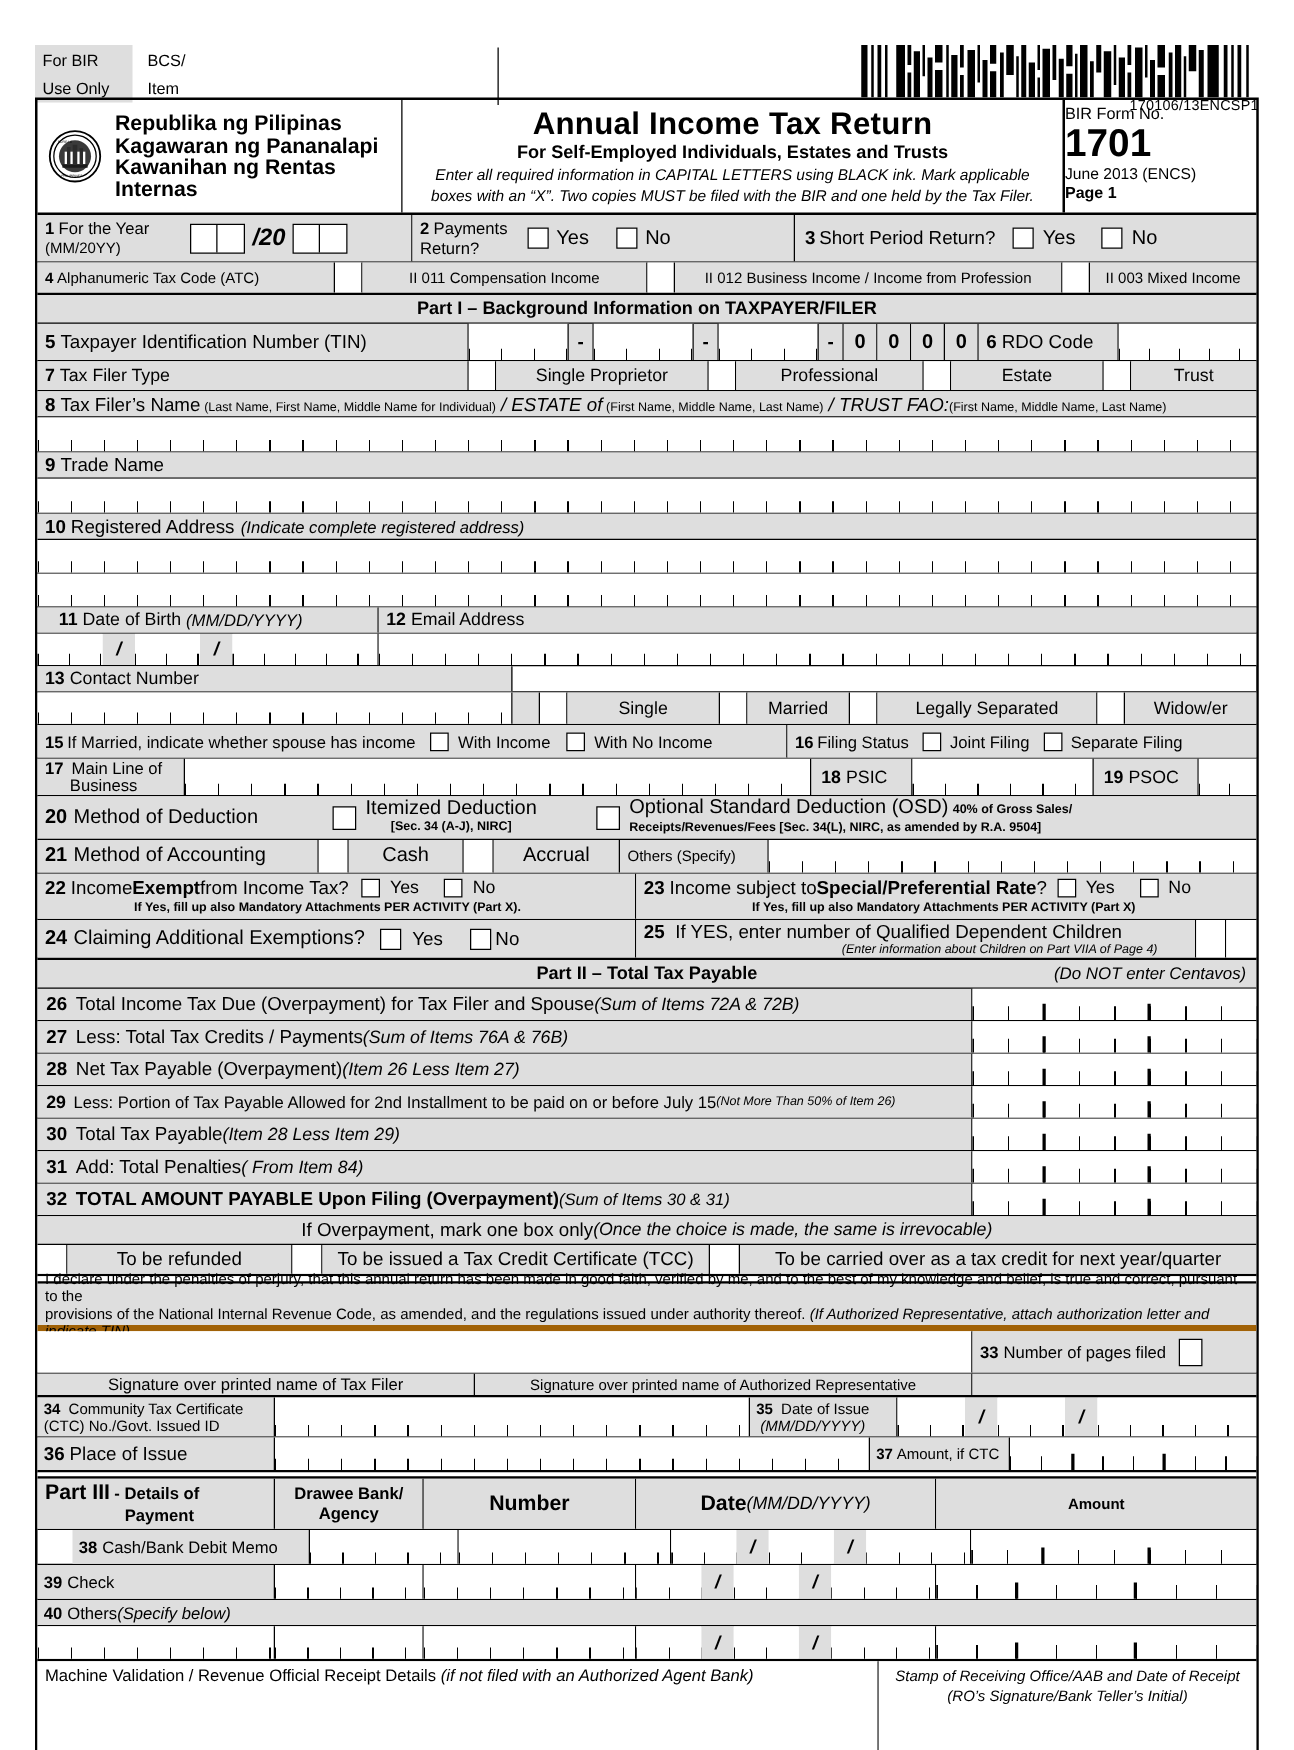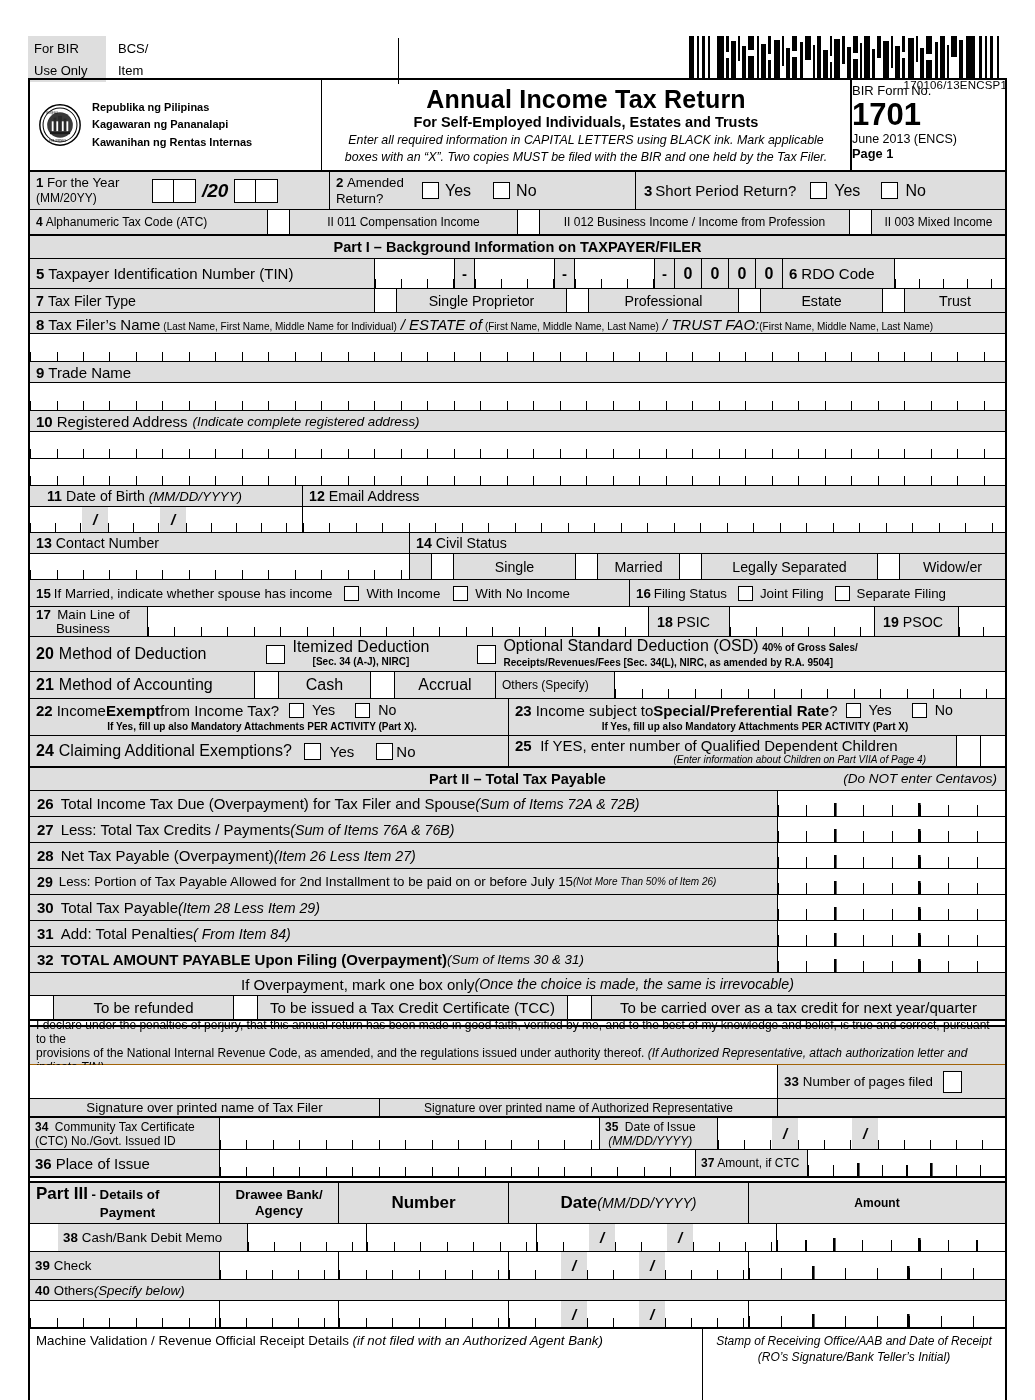--- a/index.html
+++ b/index.html
@@ -40,21 +40,21 @@
 
   
   .barcode-wrap { position:absolute; right:0px; top:0px; text-align:right; }
   .barcode { height:42px; width:320px; display:block; }
   .barcode-num { font-size:11.5px; letter-spacing:0.2px; margin-top:1px; }
 
   
   .hdr { display:flex; border-bottom:2px solid #000; height:92px; }
   .hdr-logo { width:292px; display:flex; align-items:center; border-right:1px solid #000; padding-left:8px; }
   .seal { width:44px; height:44px; flex:none; margin-right:10px; }
-  .hdr-agency { font-weight:bold; font-size:11px; line-height:17.5px; }
+  .hdr-agency { font-weight:bold; font-size:17px; line-height:17.5px; }
   .hdr-mid { flex:1; text-align:center; padding:4px 4px 0; border-right:2px solid #000; }
   .t-main { font-size:25px; font-weight:bold; letter-spacing:0.2px; line-height:30px; }
   .t-sub { font-size:14.5px; font-weight:bold; line-height:17px; }
   .t-note { font-size:12.4px; font-style:italic; line-height:14.5px; margin-top:2px; }
   .hdr-right { width:153px; text-align:left; padding-top:3px; }
   .f-lbl { font-size:13px; }
   .f-no { font-size:31px; font-weight:bold; line-height:34px; }
   .f-date { font-size:12.5px; }
   .f-page { font-size:12.8px; font-weight:bold; }
 
@@ -244,21 +244,21 @@
           <div style="display:flex;border:1.5px solid #000;background:#fff;">
             <div style="width:21px;height:22px;border-right:1.5px solid #000;"></div>
             <div style="width:21px;height:22px;"></div>
           </div>
         </div>
       </div>
 
       <div class="lbl gray vline" style="width:306px; padding-left:6px;">
         <div style="width:76px; line-height:15px;">
           <span class="num fs13">2</span>
-          <span class="fs13">Amended</span>
+          <span class="fs13">Payments</span>
           <div class="fs13">Return?</div>
         </div>
         <div style="display:flex;align-items:center;gap:6px;margin-left:10px;">
           <div class="cb"></div>
           <span class="fs16">Yes</span>
           <div class="cb" style="margin-left:16px;"></div>
           <span class="fs16">No</span>
         </div>
       </div>
 
@@ -383,24 +383,20 @@
       <div class="slashcell">/</div>
       <div class="comb vline" style="--cw:25px;width:117px;flex:none;"></div>
       <div class="comb" style="--cw:26.5px;flex:1;"></div>
     </div>
 
     <div class="r" style="height:21px;">
       <div class="lbl gray vline" style="width:380px;padding-left:6px;">
         <span class="num fs14">13</span>
         <span class="fs14" style="margin-left:4px;">Contact Number</span>
       </div>
-      <div class="lbl gray" style="flex:1;padding-left:6px;">
-        <span class="num fs14">14</span>
-        <span class="fs14" style="margin-left:4px;">Civil Status</span>
-      </div>
     </div>
     <div class="r" style="height:26px;">
       <div class="comb vline" style="--cw:26.5px;width:380px;flex:none;"></div>
       <div class="gray vline" style="width:22px;"></div>
       <div class="white vline" style="width:22px;"></div>
       <div class="lbl gray vline ctr fs14" style="width:122px;">Single</div>
       <div class="white vline" style="width:22px;"></div>
       <div class="lbl gray vline ctr fs14" style="width:82px;">Married</div>
       <div class="white vline" style="width:22px;"></div>
       <div class="lbl gray vline ctr fs14" style="width:176px;">Legally Separated</div>
@@ -600,21 +596,21 @@
       <div class="white vline" style="width:24px;"></div>
       <div class="lbl gray vline ctr fs15" style="width:180px;">To be refunded</div>
       <div class="white vline" style="width:24px;"></div>
       <div class="lbl gray vline ctr fs15" style="width:310px;">To be issued a Tax Credit Certificate (TCC)</div>
       <div class="white vline" style="width:24px;"></div>
       <div class="lbl gray ctr fs15" style="flex:1;">To be carried over as a tax credit for next year/quarter</div>
     </div>
 
     <div style="height:6px;background:#fff;border-bottom:2px solid #000;"></div>
 
-    <div class="r gray" style="height:38px;flex-direction:column;justify-content:center;padding:0 6px;border-bottom:1px solid #a16207;">
+    <div class="r gray" style="height:38px;flex-direction:column;justify-content:center;padding:0 6px;border-bottom:5px solid #a16207;">
       <div class="fs12">I declare under the penalties of perjury, that this annual return has been made in good faith, verified by me, and to the best of my knowledge and belief, is true and correct, pursuant to the</div>
       <div>
         <span class="fs12">provisions of the National Internal Revenue Code, as amended, and the regulations issued under authority thereof. </span>
         <span class="fs12 ital">(If Authorized Representative, attach authorization letter and indicate TIN)</span>
       </div>
     </div>
     <div class="r" style="height:34px;">
       <div class="white vline" style="width:748px;"></div>
       <div class="lbl gray" style="flex:1;padding-left:6px;">
         <span class="num fs13">33</span>

